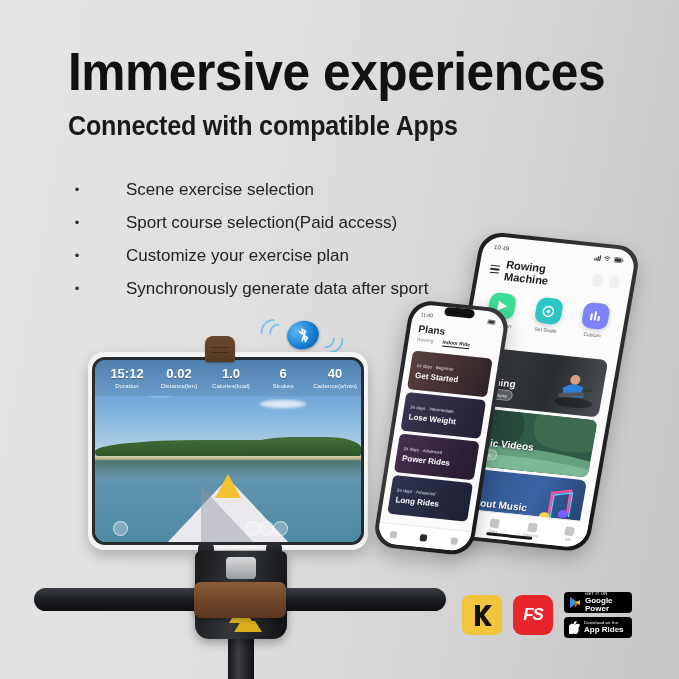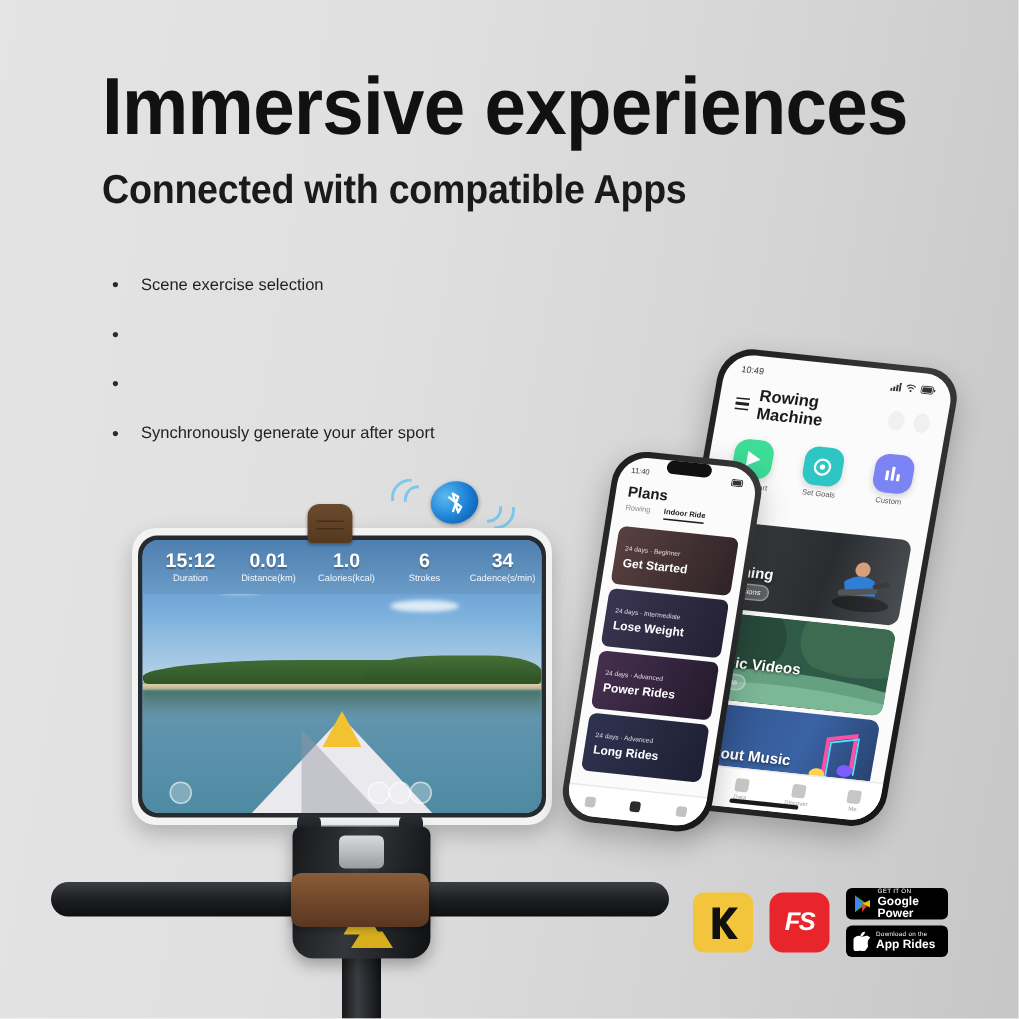--- a/index.html
+++ b/index.html
@@ -29,21 +29,21 @@
     white-space:nowrap;
   }
 
   
   .bullets{position:absolute;left:72px;top:182px;width:330px;}
   .bullet{display:flex;align-items:flex-start;margin-bottom:17px;}
   .bullet .dot{
     width:10px;flex:0 0 10px;color:#2b2b2b;font-size:13px;line-height:16px;
     text-align:center;margin-right:12px;
   }
-  .bullet .btxt{font-size:11px;line-height:16px;color:#222;white-space:nowrap;}
+  .bullet .btxt{font-size:17px;line-height:16px;color:#222;white-space:nowrap;margin-left:32px;}
 
   
   .bt{position:absolute;left:261px;top:307px;width:76px;height:58px;}
   .bt .arc{position:absolute;border:2.5px solid #6cc5ef;border-radius:50%;
            border-color:#6cc5ef transparent transparent transparent;opacity:.85;}
   .bt-core{
     position:absolute;left:26px;top:14px;width:32px;height:28px;border-radius:50%;
     background:radial-gradient(circle at 35% 30%,#5db9ef 0%,#1a7fd4 55%,#0a4f9e 100%);
     box-shadow:0 1px 3px rgba(0,0,0,.35);
     transform:rotate(-16deg);
@@ -253,27 +253,29 @@
   <div class="headline">Immersive experiences</div>
   <div class="subhead">Connected with compatible Apps</div>
 
   <div class="bullets">
     <div class="bullet">
       <span class="dot">•</span>
       <span class="btxt">Scene exercise selection</span>
     </div>
     <div class="bullet">
       <span class="dot">•</span>
+      <span class="btxt">Sport course selection(Paid access)</span>
     </div>
     <div class="bullet">
       <span class="dot">•</span>
+      <span class="btxt">Customize your exercise plan</span>
     </div>
     <div class="bullet">
       <span class="dot">•</span>
-      <span class="btxt">Synchronously generate your after sport</span>
+      <span class="btxt">Synchronously generate data after sport</span>
     </div>
   </div>
 
   <div class="bt">
     <div class="arc" style="left:2px;top:10px;width:26px;height:34px;transform:rotate(-48deg);"></div>
     <div class="arc" style="left:10px;top:15px;width:18px;height:24px;transform:rotate(-48deg);"></div>
     <div class="arc" style="left:50px;top:10px;width:26px;height:34px;transform:rotate(132deg);"></div>
     <div class="arc" style="left:50px;top:15px;width:18px;height:24px;transform:rotate(132deg);"></div>
     <div class="bt-core">
       <svg viewBox="0 0 24 32" aria-hidden="true">
@@ -302,33 +304,33 @@
           <div class="boat-shade"></div>
           <div class="boat-tip"></div>
         </div>
 
         <div class="metrics">
           <div class="metric">
             <div class="mv">15:12</div>
             <div class="ml">Duration</div>
           </div>
           <div class="metric">
-            <div class="mv">0.01</div>
+            <div class="mv">0.02</div>
             <div class="ml">Distance(km)</div>
           </div>
           <div class="metric">
             <div class="mv">1.0</div>
             <div class="ml">Calories(kcal)</div>
           </div>
           <div class="metric">
             <div class="mv">6</div>
             <div class="ml">Strokes</div>
           </div>
           <div class="metric">
-            <div class="mv">34</div>
+            <div class="mv">40</div>
             <div class="ml">Cadence(s/min)</div>
           </div>
         </div>
 
         <div class="ctrlbar">
           <div class="ctrl" style="left:18px;"></div>
           <div class="ctrl" style="left:150px;"></div>
           <div class="ctrl" style="left:164px;"></div>
           <div class="ctrl" style="left:178px;"></div>
         </div>

